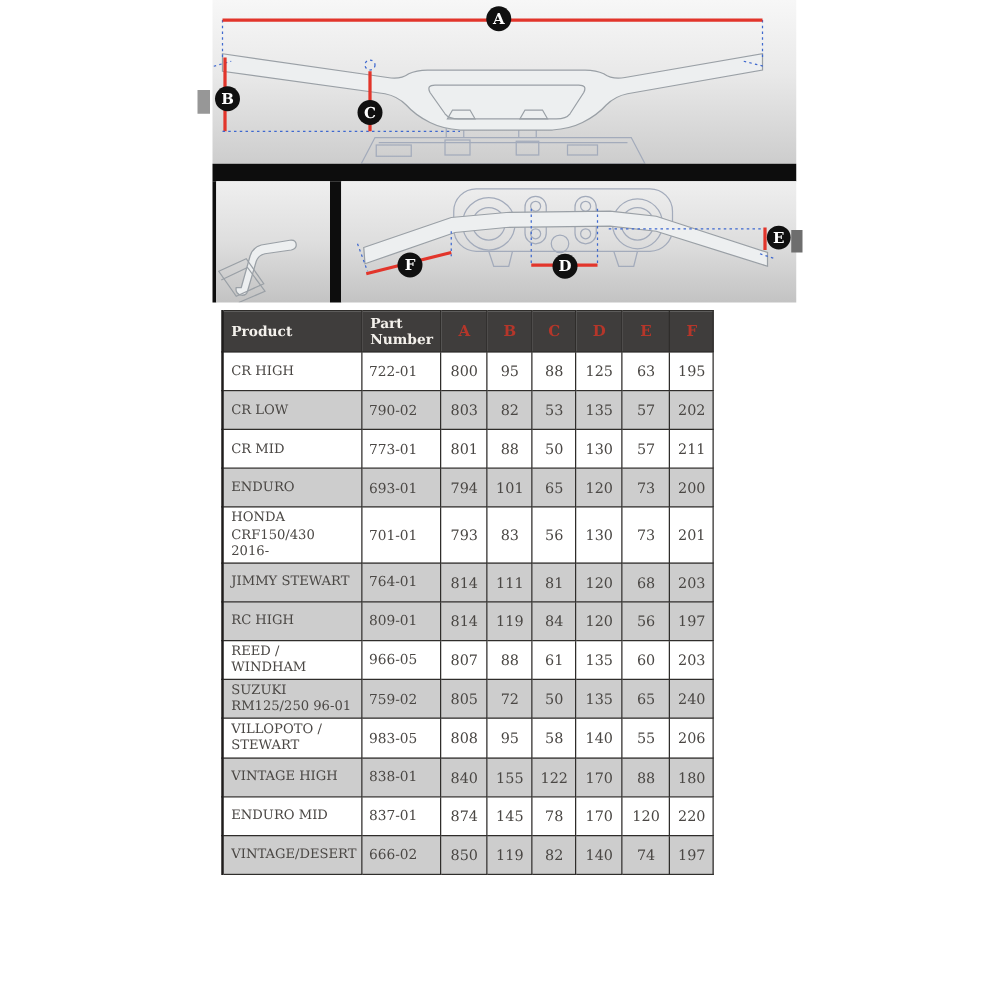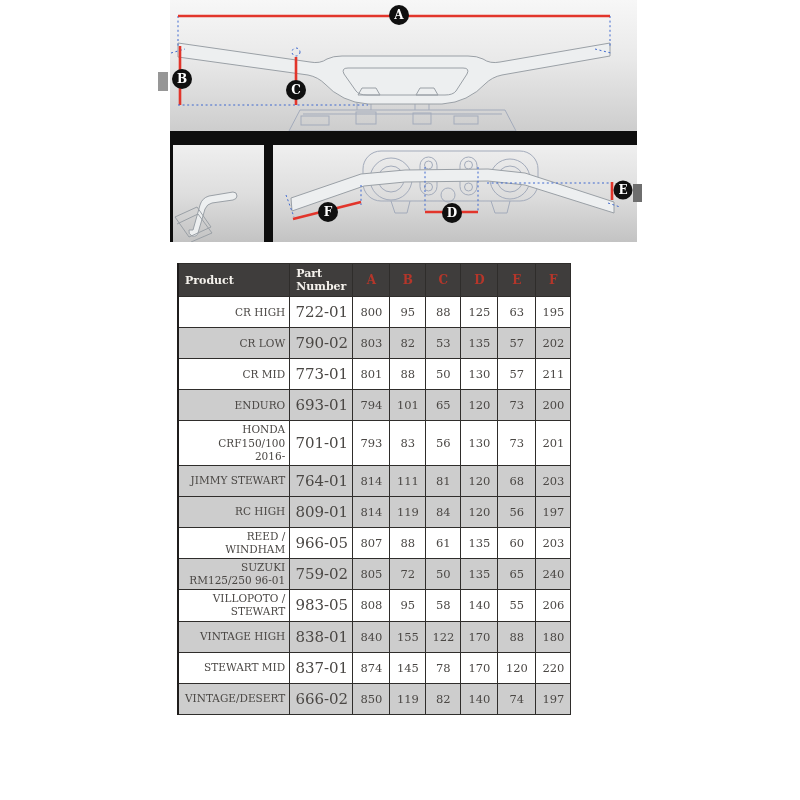--- a/index.html
+++ b/index.html
@@ -22,30 +22,30 @@
   .dim-red{stroke:#e2352b;stroke-width:2.6;fill:none;}
   .dash-blue{stroke:#3e68cf;stroke-width:1;fill:none;stroke-dasharray:2 2.6;}
   .art{stroke:#9aa0a6;stroke-width:1;fill:none;}
   .art-fill{stroke:#9aa0a6;stroke-width:1;fill:#edeff0;}
   .art-faint{stroke:#a3abbb;stroke-width:1;fill:none;}
   .lbl-circle{fill:#101010;}
   .lbl-text{fill:#ffffff;font-size:12px;font-weight:bold;text-anchor:middle;
             font-family:"DejaVu Serif","Liberation Serif",serif;}
   
   table.spec{position:absolute;left:177px;top:248px;border-collapse:collapse;
-             border-left:2px solid #1f1d1c;margin-top:15px;}
+             border-left:2px solid #1f1d1c;}
   .spec th,.spec td{border:1px solid #2f2d2b;box-sizing:border-box;}
   .spec thead th{background:#3f3d3c;color:#f4f1ec;font-size:11px;font-weight:bold;
                  text-align:left;padding:3px 6px;height:30px;vertical-align:middle;line-height:1.2;}
   .spec thead th.dim{color:#b5362a;text-align:center;font-size:12px;padding:3px 2px;}
   .spec td{height:31px;vertical-align:middle;color:#4a4744;background:#ffffff;}
   .spec tr.shaded td{background:#cdcdcd;}
-  .spec td.col-product{width:103px;font-size:10.5px;text-align:right;
+  .spec td.col-product{width:103px;font-size:10.5px;text-align:left;
                        padding:2px 4px 2px 6px;white-space:pre-line;line-height:1.25;}
-  .spec td.col-part{width:51px;font-size:15px;text-align:center;padding:2px 4px 2px 5px;}
+  .spec td.col-part{width:51px;font-size:11px;text-align:left;padding:2px 4px 2px 5px;}
   .spec td.col-dim{text-align:center;font-size:11.5px;padding:2px 2px;}
   .spec col.c-a{width:37px}.spec col.c-b{width:36px}.spec col.c-c{width:35px}
   .spec col.c-d{width:37px}.spec col.c-e{width:38px}.spec col.c-f{width:35px}
 </style>
 </head>
 <body>
 
 <div class="stage">
 
   <section class="panel panel-top">
@@ -216,21 +216,21 @@
           <td class="col-part">693-01</td>
           <td class="col-dim">794</td>
           <td class="col-dim">101</td>
           <td class="col-dim">65</td>
           <td class="col-dim">120</td>
           <td class="col-dim">73</td>
           <td class="col-dim">200</td>
         </tr>
         <tr>
           <td class="col-product">HONDA
-CRF150/100
+CRF150/430
 2016-</td>
           <td class="col-part">701-01</td>
           <td class="col-dim">793</td>
           <td class="col-dim">83</td>
           <td class="col-dim">56</td>
           <td class="col-dim">130</td>
           <td class="col-dim">73</td>
           <td class="col-dim">201</td>
         </tr>
         <tr class="shaded">
@@ -290,21 +290,21 @@
           <td class="col-product">VINTAGE HIGH</td>
           <td class="col-part">838-01</td>
           <td class="col-dim">840</td>
           <td class="col-dim">155</td>
           <td class="col-dim">122</td>
           <td class="col-dim">170</td>
           <td class="col-dim">88</td>
           <td class="col-dim">180</td>
         </tr>
         <tr>
-          <td class="col-product">STEWART MID</td>
+          <td class="col-product">ENDURO MID</td>
           <td class="col-part">837-01</td>
           <td class="col-dim">874</td>
           <td class="col-dim">145</td>
           <td class="col-dim">78</td>
           <td class="col-dim">170</td>
           <td class="col-dim">120</td>
           <td class="col-dim">220</td>
         </tr>
         <tr class="shaded">
           <td class="col-product">VINTAGE/DESERT</td>

